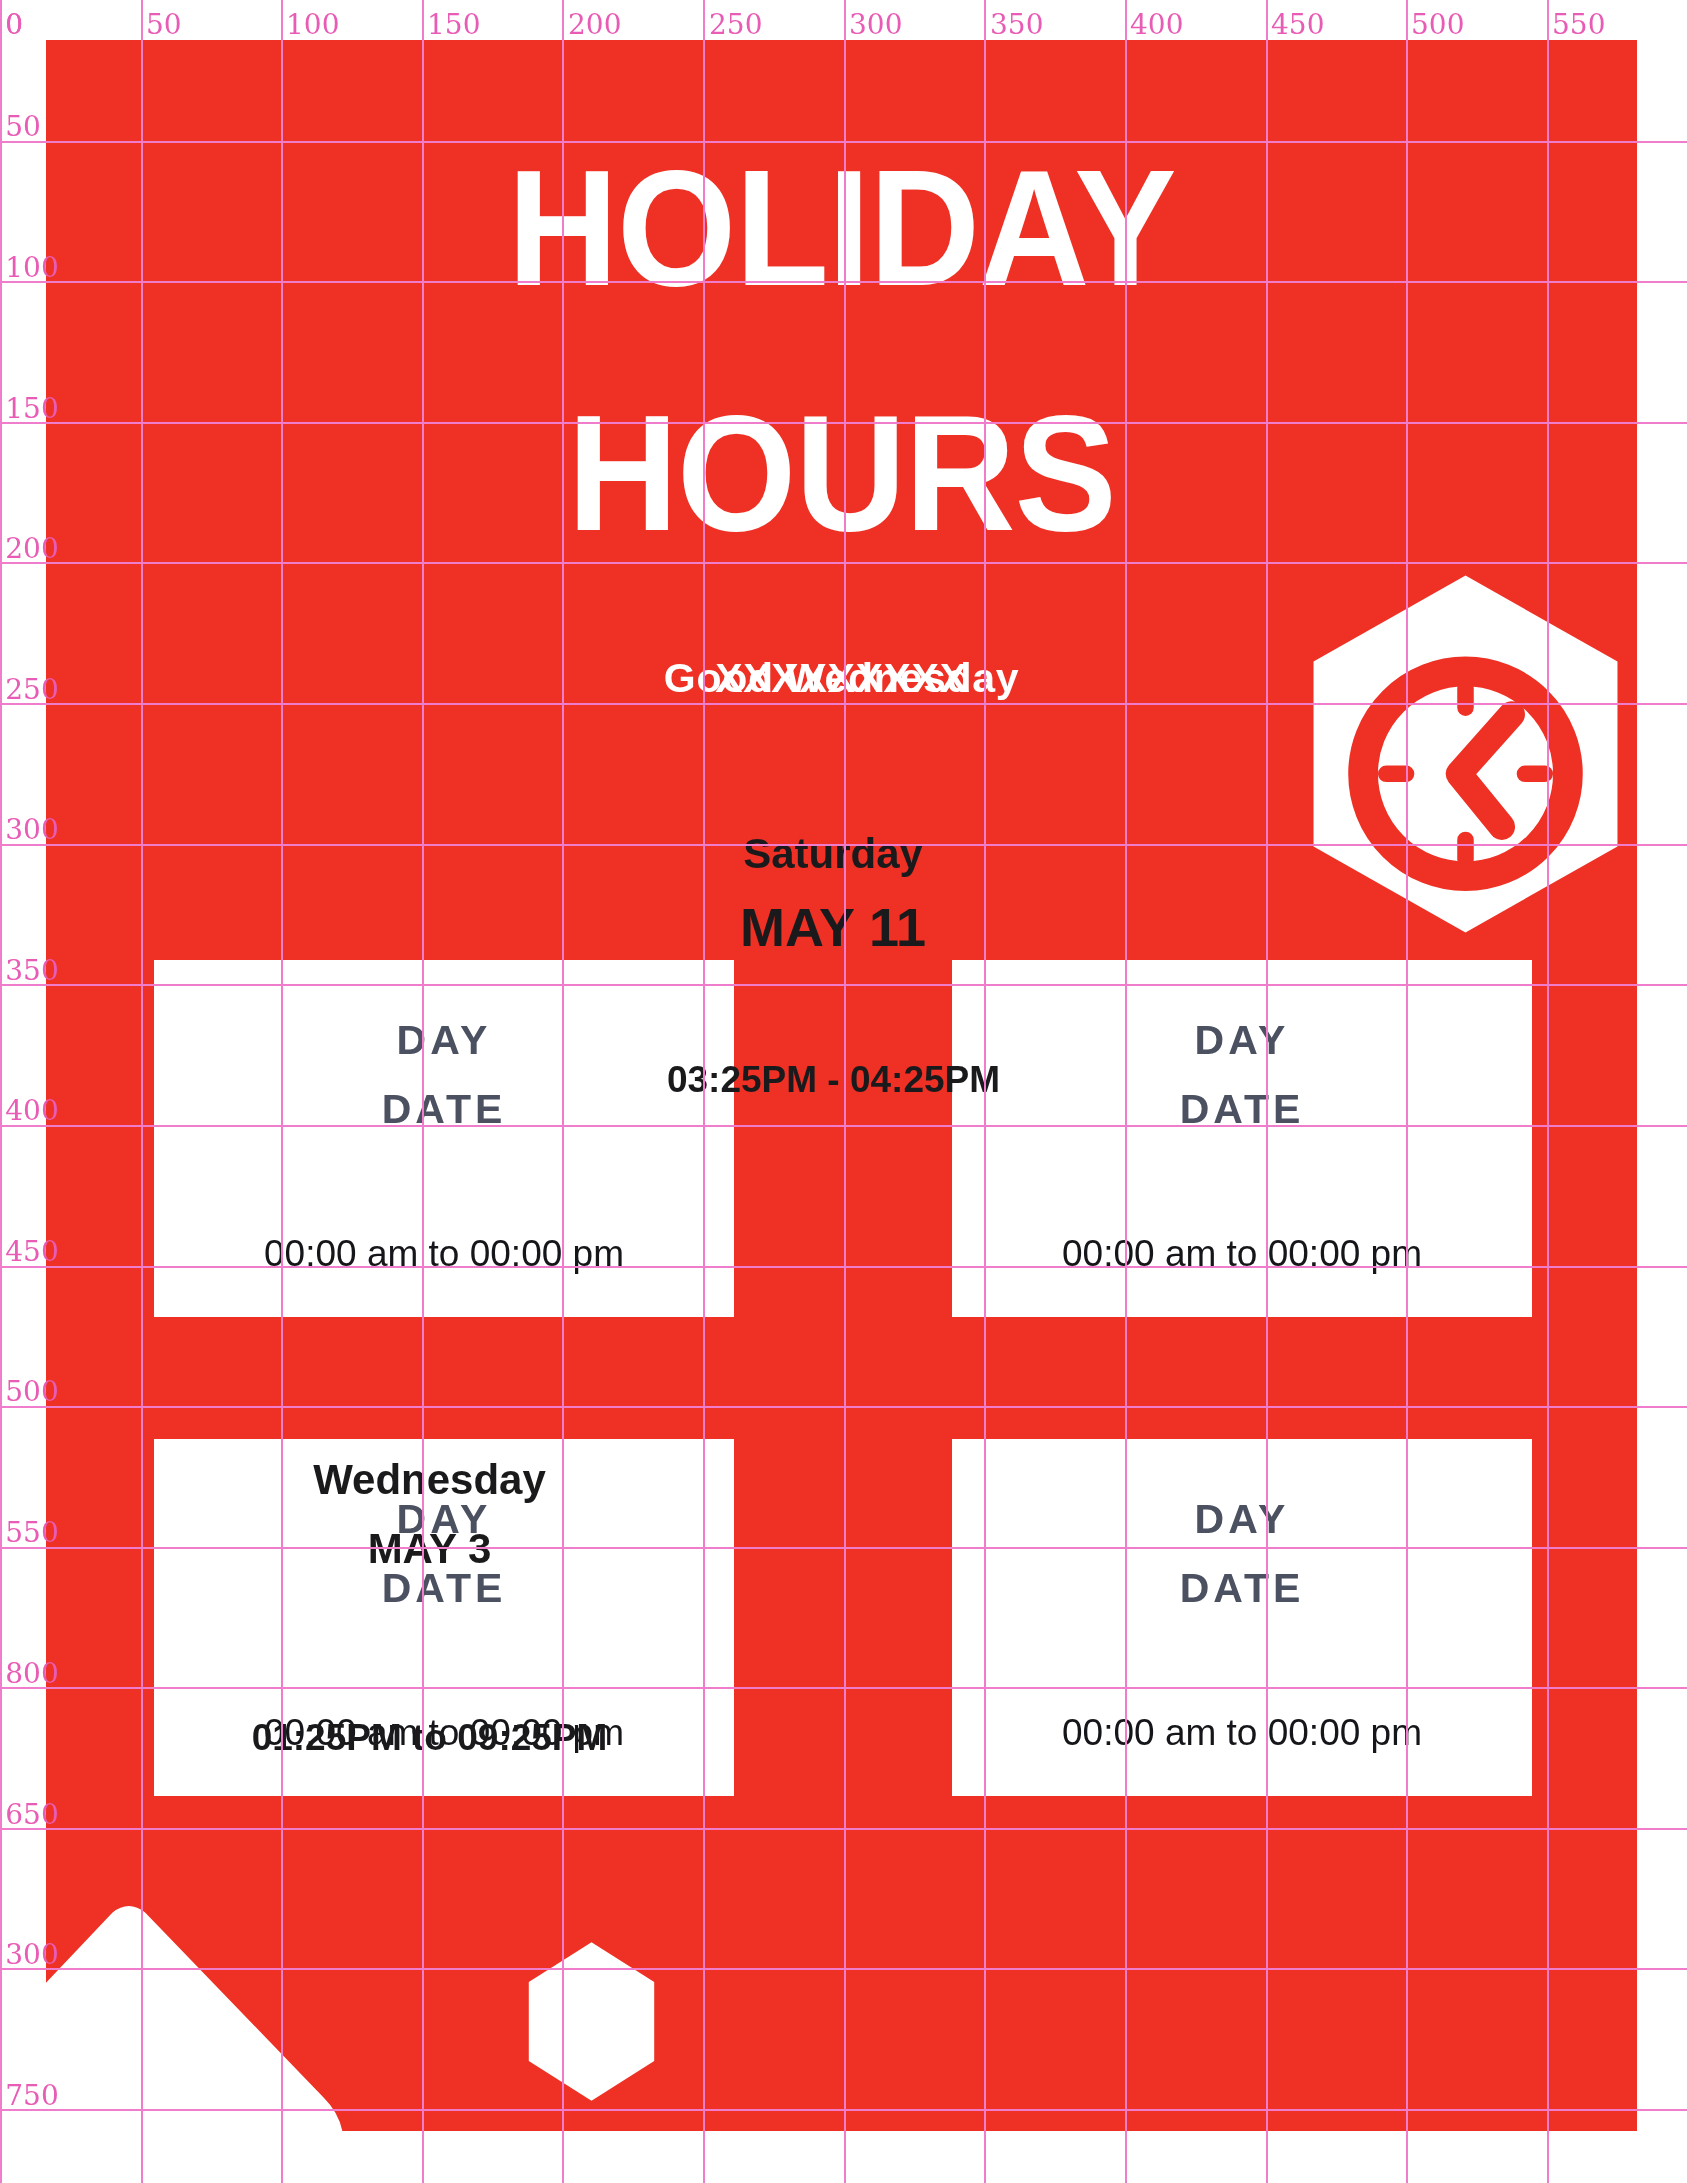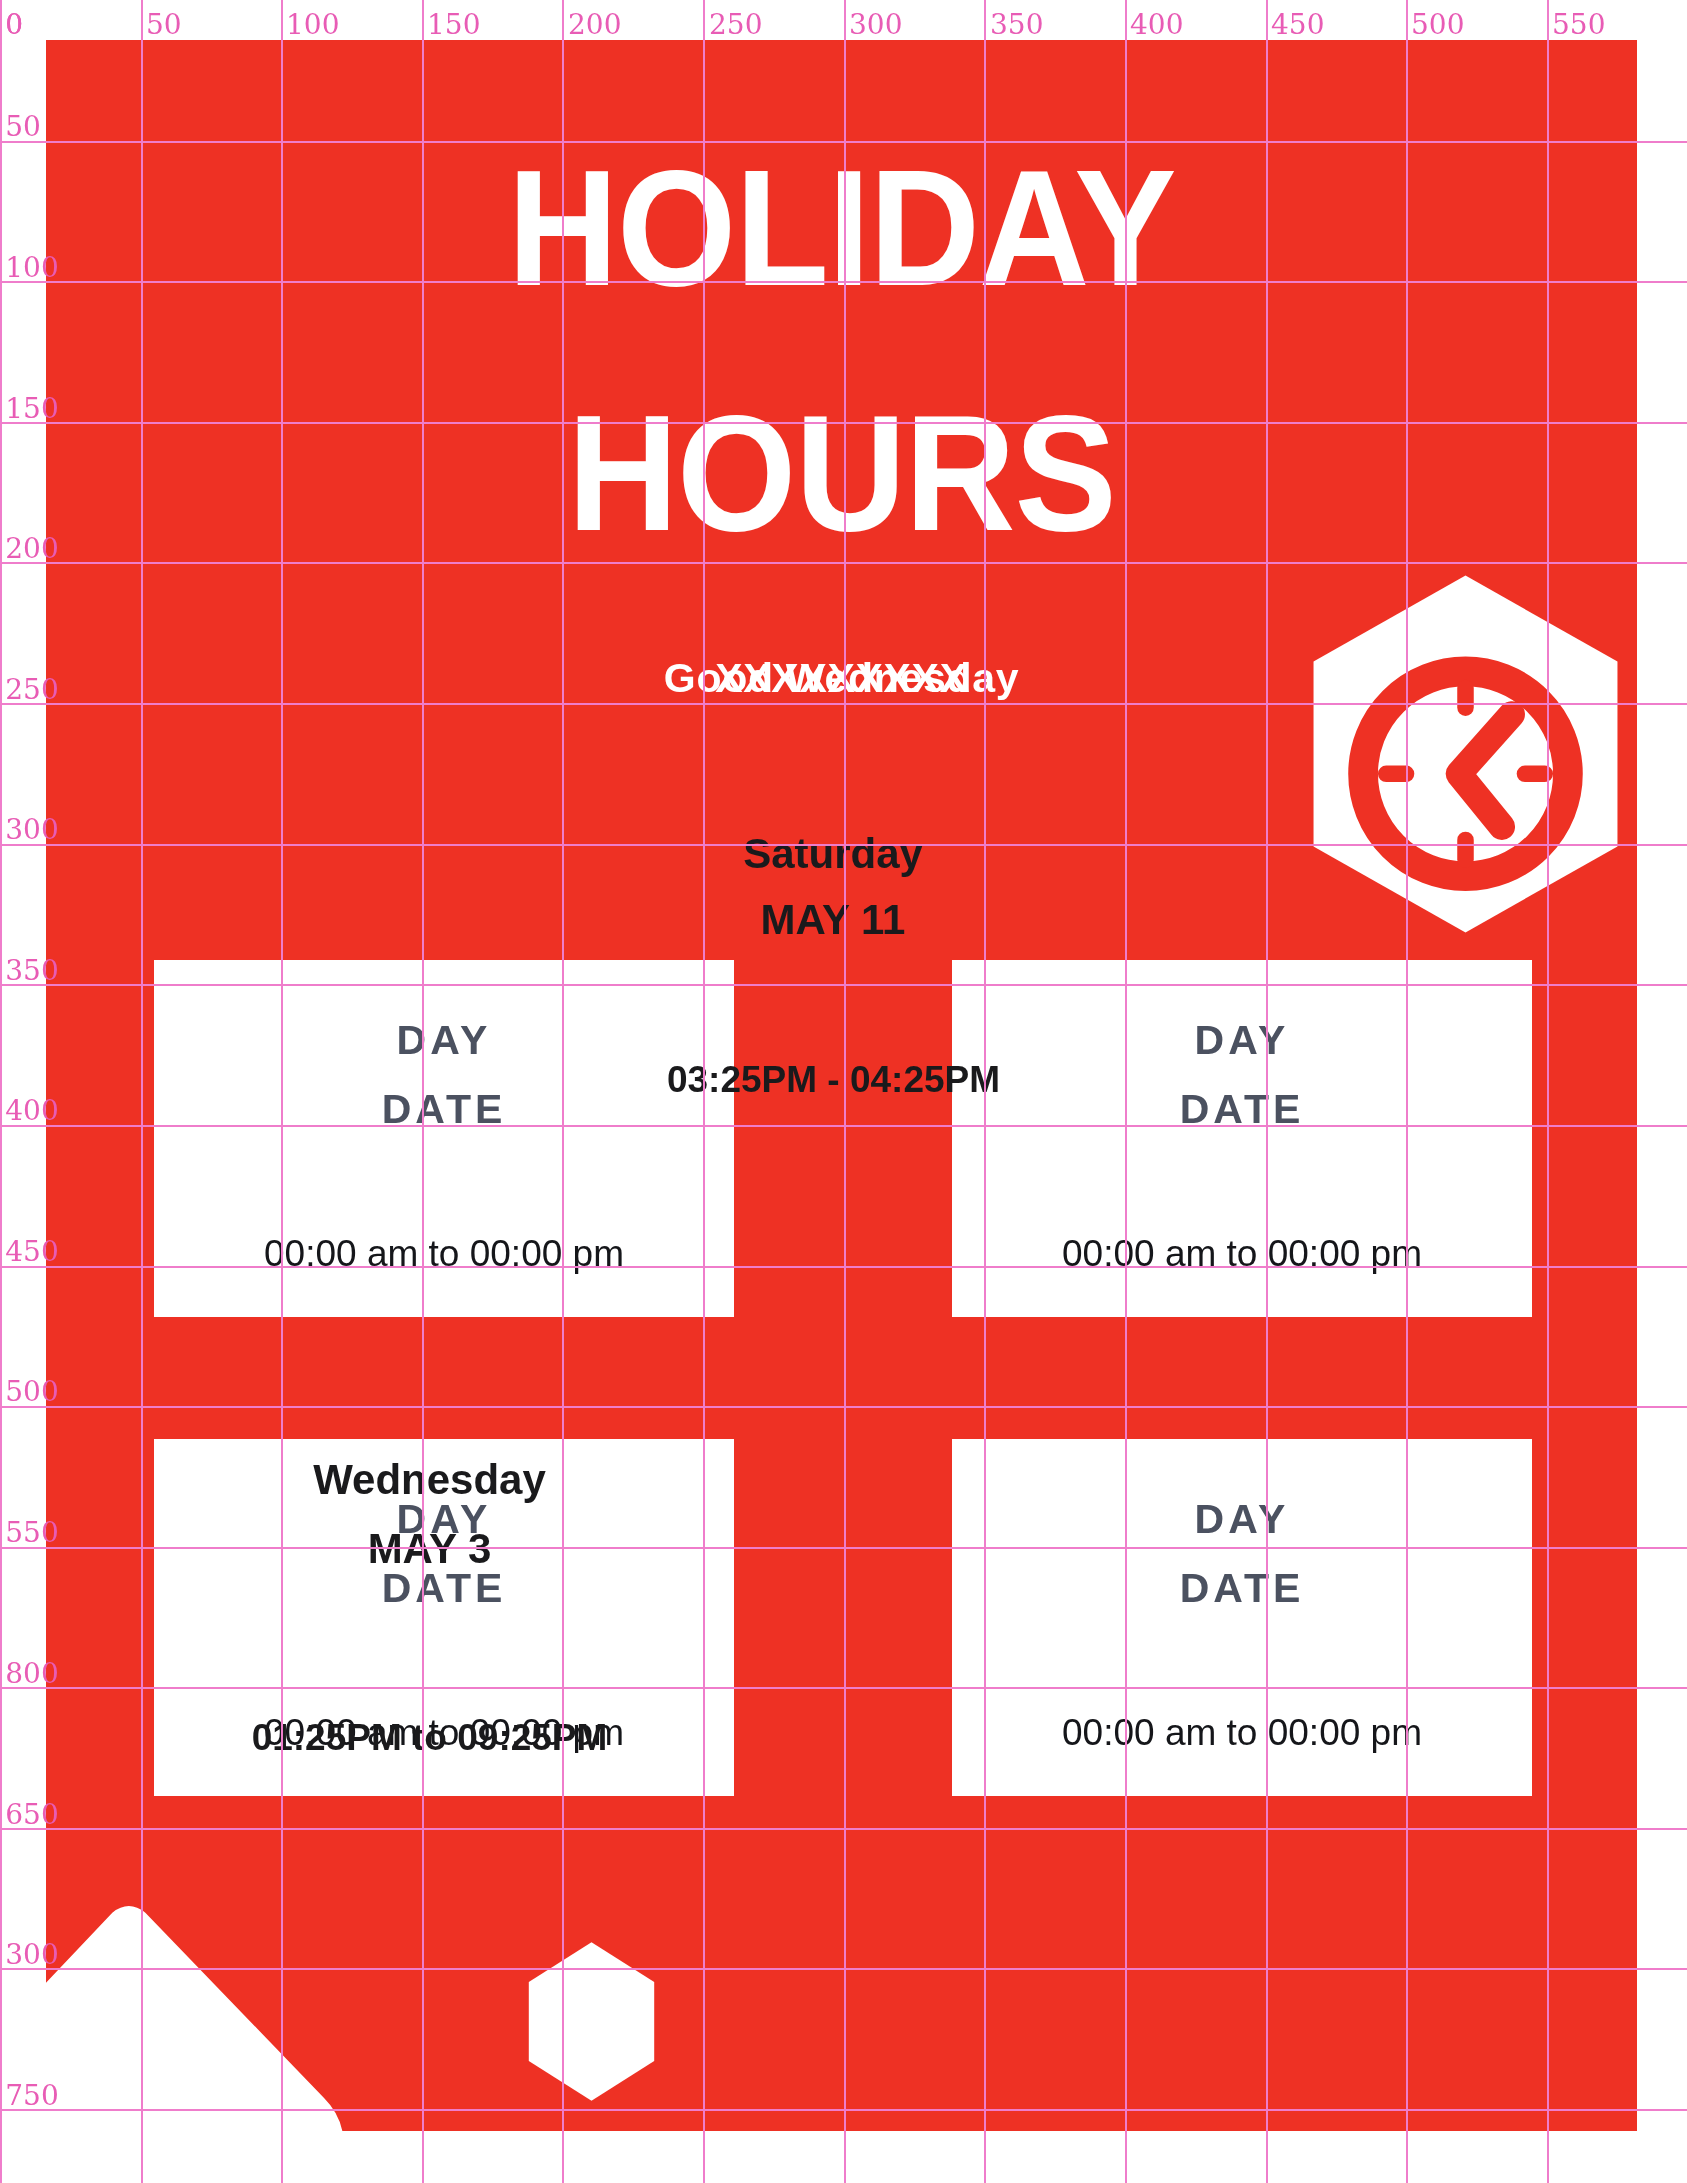--- a/index.html
+++ b/index.html
@@ -49,21 +49,21 @@
       color:#4b5160;font-weight:bold;font-size:41px;letter-spacing:4px;}
   .card-day{top:57px;}
   .card-date{top:126px;}
   .card-hours{position:absolute;left:0;width:100%;text-align:center;
       color:#15161a;font-size:37px;top:253px;letter-spacing:0px;margin-top:20px;}
 
   
   .overlay-text{position:absolute;color:#1a1a1c;font-weight:bold;text-align:center;z-index:40;}
 
   #ov-day-1{left:595px;top:830px;width:476px;font-size:42px;}
-  #ov-date-1{left:595px;top:896px;width:476px;font-size:42px;}
+  #ov-date-1{left:595px;top:896px;width:476px;font-size:54px;}
   #ov-hours-1{left:569px;top:1059px;width:529px;font-size:37px;font-weight:bold;}
 
   #ov-day-3{left:198px;top:1456px;width:463px;font-size:42px;}
   #ov-date-3{left:198px;top:1525px;width:463px;font-size:42px;}
   #ov-hours-3{left:155px;top:1717px;width:549px;font-size:37px;font-weight:bold;}
 </style>
 </head>
 <body>
 
 <div id="poster">

